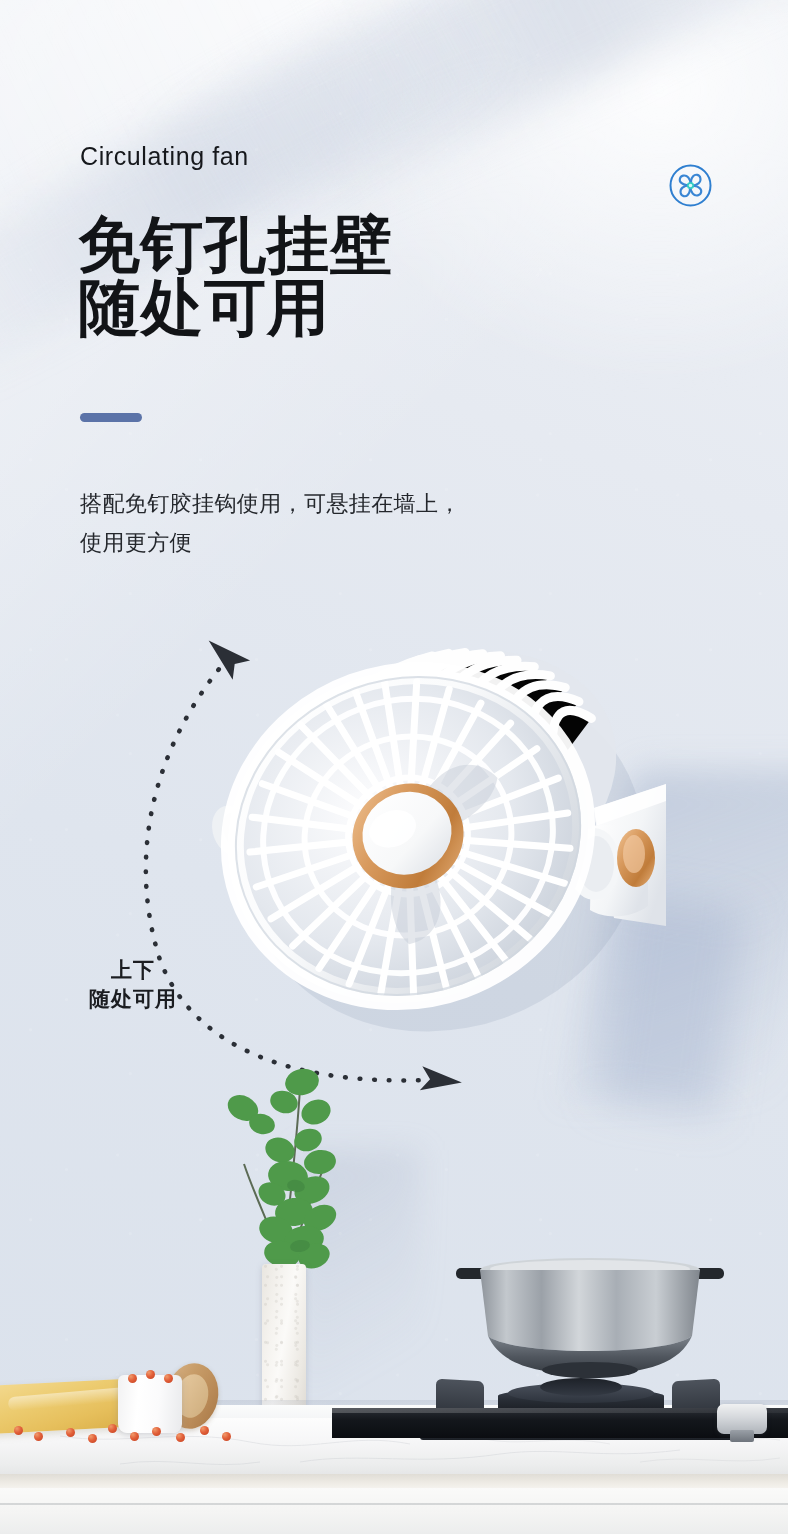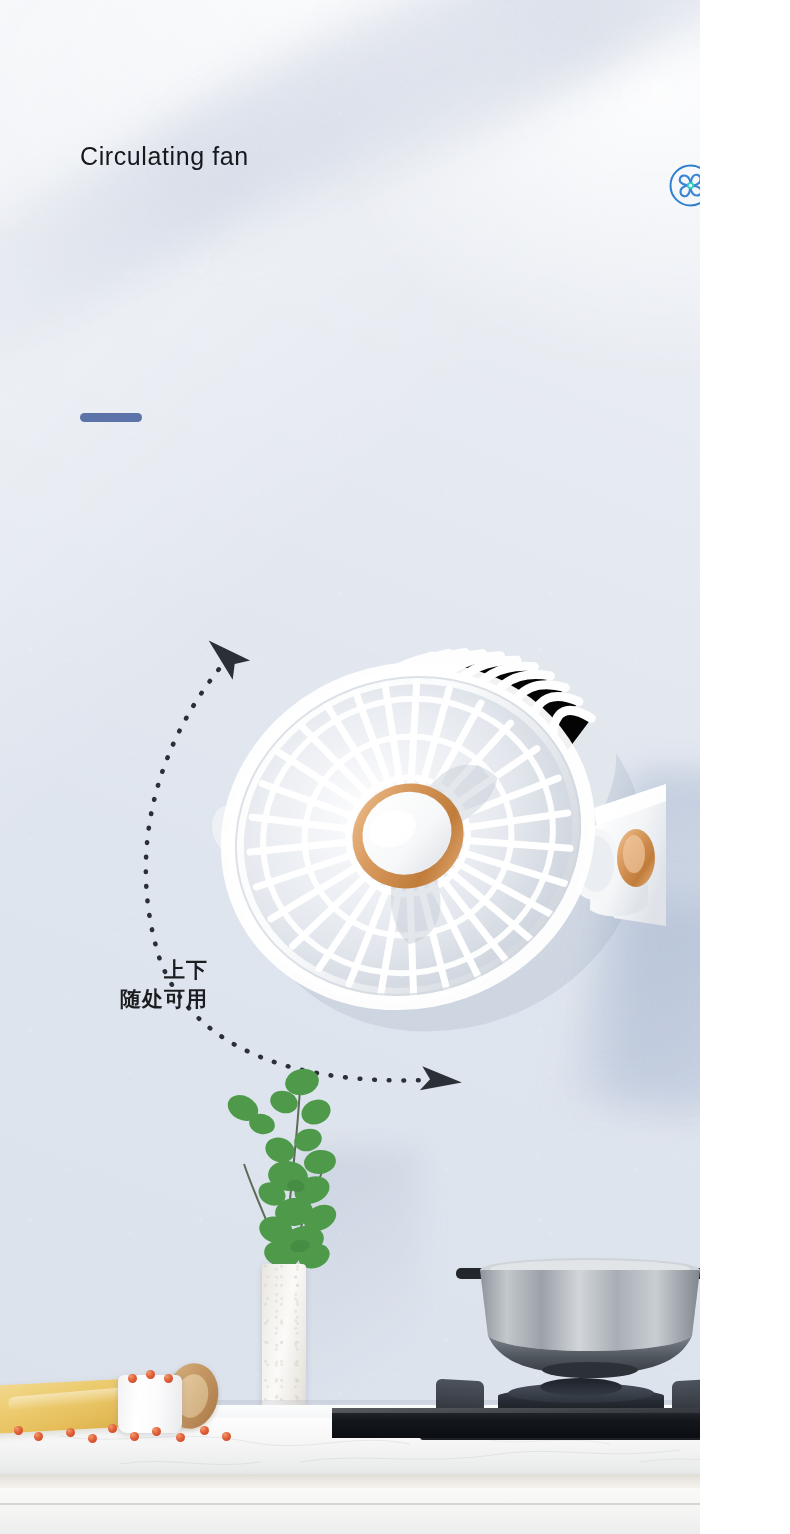--- a/index.html
+++ b/index.html
@@ -6,25 +6,24 @@
     margin: 0;
     padding: 0;
     background: #ffffff;
   }
   body {
     font-family: "Liberation Sans", "DejaVu Sans", sans-serif;
   }
 
   #page {
     position: relative;
-    width: 694px;
+    width: 788px;
     height: 1534px;
     overflow: hidden;
     background: #e8ebf1;
-    padding-left: 6px;
   }
 
   
   .wall {
     position: absolute;
     left: 0; top: 0;
     width: 790px; height: 1465px;
     background:
       linear-gradient(135deg, rgba(255,255,255,0.55) 0%, rgba(255,255,255,0) 38%),
       linear-gradient(200deg, #eef1f6 0%, #e6eaf1 30%, #dfe5ee 62%, #dbe2ec 100%);
@@ -121,21 +120,21 @@
     position: absolute;
     left: 668px; top: 163px;
     width: 45px; height: 45px;
   }
 
   
   .angle-label {
     position: absolute;
     left: 58px; top: 955px;
     width: 150px;
-    text-align: right;
+    text-align: center;
     font-size: 21px;
     line-height: 29px;
     font-weight: 700;
     color: #1b1d21;
     letter-spacing: 1px;
   }
   .angle-label .al-line { display: block; }
 
   
   .arc-svg {
@@ -370,23 +369,31 @@
   <div class="wall">
     <div class="glow-top"></div>
     <div class="band band-a"></div>
     <div class="band band-b"></div>
     <div class="band band-c"></div>
     <div class="wall-texture"></div>
   </div>
 
   <div class="eyebrow">Circulating fan</div>
 
+  <div class="headline">
+    <span class="hl-line">免钉孔挂壁</span>
+    <span class="hl-line">随处可用</span>
+  </div>
 
   <div class="divider"></div>
 
+  <div class="subcopy">
+    <span class="sc-line">搭配免钉胶挂钩使用，可悬挂在墙上，</span>
+    <span class="sc-line">使用更方便</span>
+  </div>
 
   <div class="logo-badge">
     <svg width="45" height="45" viewBox="0 0 45 45">
       <circle cx="22.5" cy="22.5" r="20" fill="none" stroke="#2f7fd0" stroke-width="2"></circle>
       <g fill="none" stroke="#3a86d4" stroke-width="2.1" stroke-linecap="round">
         <path d="M22.5 21.2 C22.5 15.5 19.2 11.8 15.2 12.6 C11.6 13.3 10.6 17.6 13.3 19.9 C15.6 21.9 19.3 22.4 22.5 21.2 Z"></path>
         <path d="M23.8 22.5 C29.5 22.5 33.2 19.2 32.4 15.2 C31.7 11.6 27.4 10.6 25.1 13.3 C23.1 15.6 22.6 19.3 23.8 22.5 Z"></path>
         <path d="M22.5 23.8 C22.5 29.5 25.8 33.2 29.8 32.4 C33.4 31.7 34.4 27.4 31.7 25.1 C29.4 23.1 25.7 22.6 22.5 23.8 Z"></path>
         <path d="M21.2 22.5 C15.5 22.5 11.8 25.8 12.6 29.8 C13.3 33.4 17.6 34.4 19.9 31.7 C21.9 29.4 22.4 25.7 21.2 22.5 Z"></path>
       </g>

